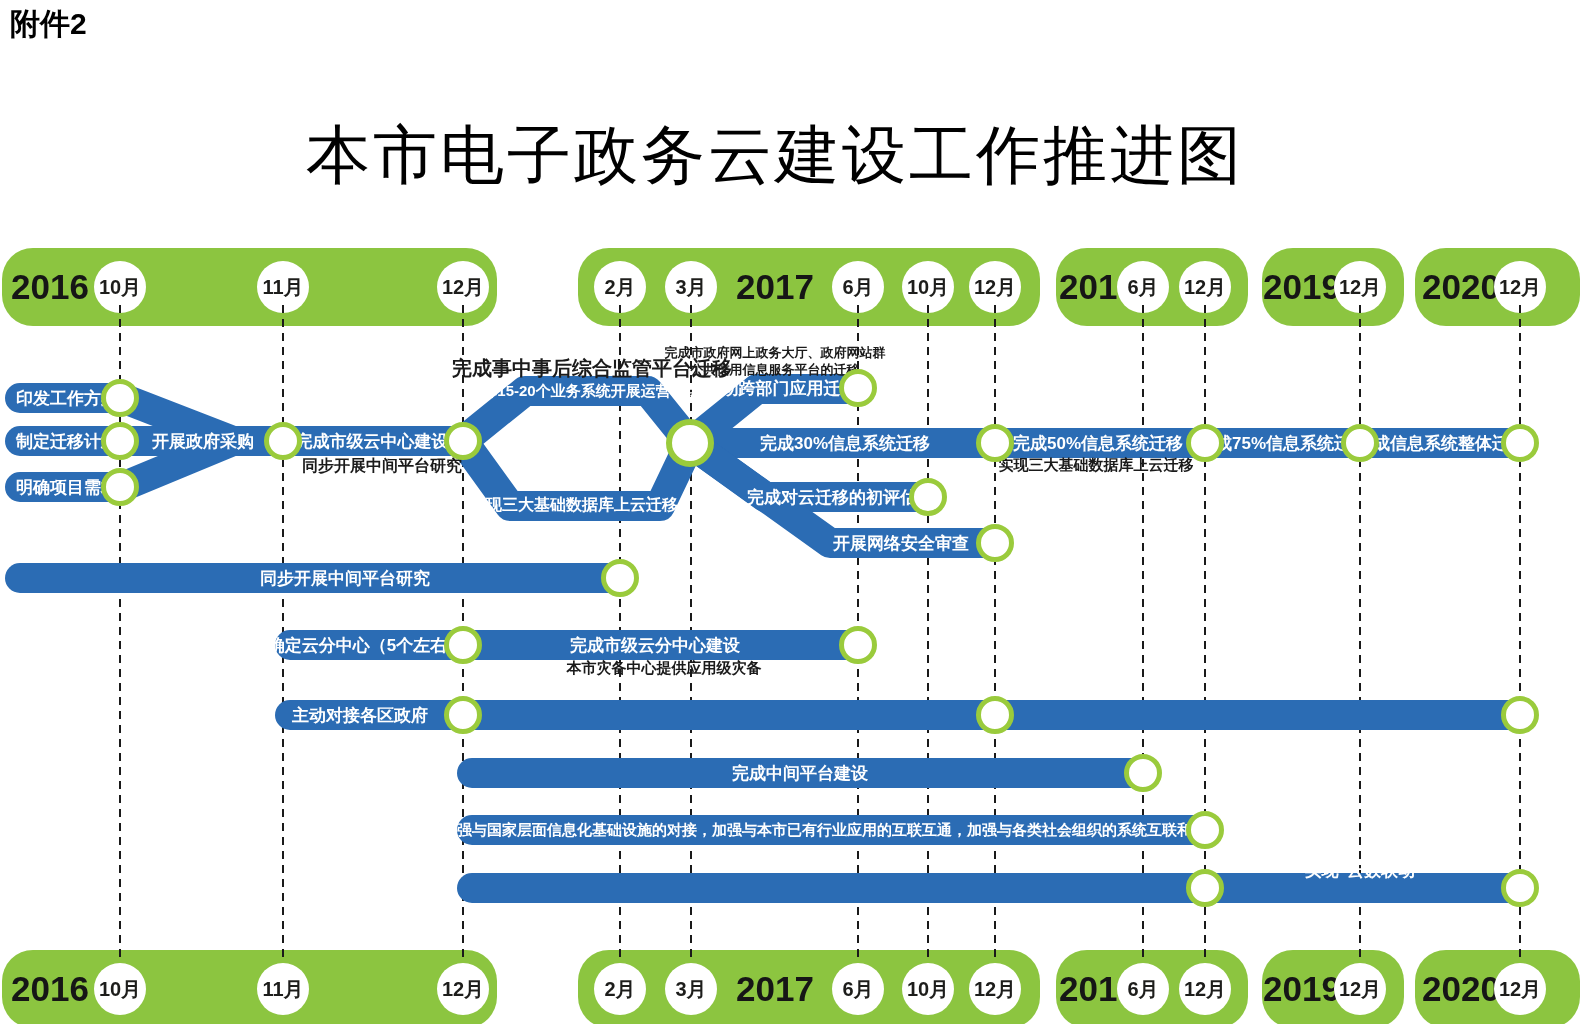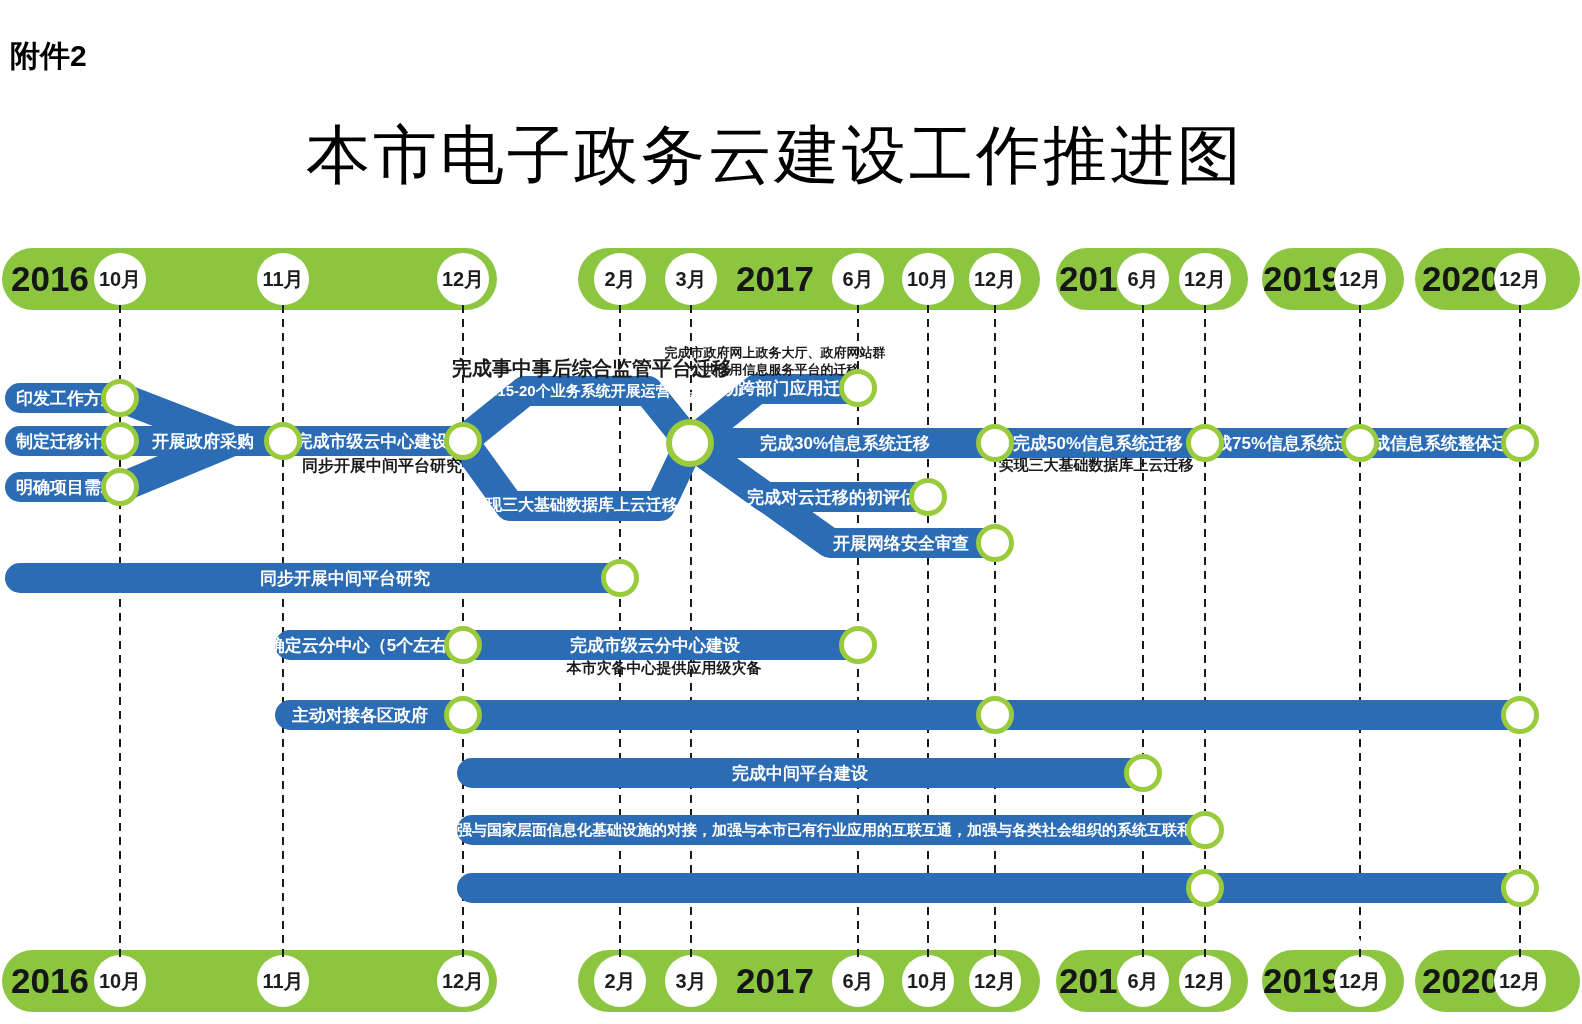--- a/index.html
+++ b/index.html
@@ -6,25 +6,25 @@
     --timeline-green:#8cc540;
     --bar-blue:#2b6cb4;
     --ring-green:#9acb3c;
     --ink:#1a1a1a;
   }
   html,body{margin:0;padding:0;background:#ffffff;}
   #canvas{
     position:relative;width:1582px;height:1024px;overflow:hidden;background:#ffffff;
     font-family:"Liberation Sans","DejaVu Sans",sans-serif;
   }
-  .attach{position:absolute;left:10px;top:4px;font-size:30px;font-weight:700;color:#000;margin-top:32px;}
+  .attach{position:absolute;left:10px;top:4px;font-size:30px;font-weight:700;color:#000;}
   .title{position:absolute;left:775px;top:112px;transform:translateX(-50%);
     font-size:64px;font-weight:400;color:#000;letter-spacing:3px;white-space:nowrap;}
   
-  .seg{position:absolute;height:62px;background:var(--timeline-green);border-radius:31px;z-index:1;}
+  .seg{position:absolute;height:78px;background:var(--timeline-green);border-radius:31px;z-index:1;}
   .seg .year{position:absolute;top:50%;transform:translate(-50%,-50%);
     font-size:35px;font-weight:800;color:#161616;white-space:nowrap;}
   .mcircle{position:absolute;top:50%;transform:translate(-50%,-50%);
     width:52px;height:52px;border-radius:50%;background:#fff;
     display:flex;align-items:center;justify-content:center;
     font-size:20px;font-weight:700;color:#1d1d1b;white-space:nowrap;}
   
   .dash{position:absolute;top:305px;height:652px;width:2px;z-index:2;
     background:repeating-linear-gradient(to bottom,#1a1a1a 0 8px,transparent 8px 14px);}
   
@@ -150,21 +150,21 @@
   <div class="blabel" style="left:901px;top:543px">开展网络安全审查</div>
   <div class="blabel" style="left:1098px;top:443px">完成50%信息系统迁移</div>
   <div class="blabel" style="left:1283px;top:443px">完成75%信息系统迁移</div>
   <div class="blabel" style="left:1441px;top:443px">完成信息系统整体迁移</div>
   <div class="blabel" style="left:345px;top:578px">同步开展中间平台研究</div>
   <div class="blabel" style="left:366px;top:645px">确定云分中心（5个左右）</div>
   <div class="blabel" style="left:655px;top:645px">完成市级云分中心建设</div>
   <div class="blabel" style="left:360px;top:715px">主动对接各区政府</div>
   <div class="blabel" style="left:800px;top:773px">完成中间平台建设</div>
   <div class="blabel fs15" style="left:832px;top:830px">加强与国家层面信息化基础设施的对接，加强与本市已有行业应用的互联互通，加强与各类社会组织的系统互联和共享</div>
-  <div class="blabel" style="left:1364px;top:936px">实现“云数联动”</div>
+  <div class="blabel" style="left:1364px;top:870px">实现“云数联动”</div>
 
   <div class="ann" style="left:592px;top:368px;font-size:20px">完成事中事后综合监管平台迁移</div>
   <div class="ann" style="left:382px;top:466px">同步开展中间平台研究</div>
   <div class="ann fs13" style="left:775px;top:353px">完成市政府网上政务大厅、政府网站群</div>
   <div class="ann fs13" style="left:775px;top:370px">公共信用信息服务平台的迁移</div>
   <div class="ann fs15" style="left:1096px;top:465px">实现三大基础数据库上云迁移</div>
   <div class="ann fs15" style="left:664px;top:668px">本市灾备中心提供应用级灾备</div>
 
   <div class="mstone" style="left:120px;top:398px"></div>
   <div class="mstone" style="left:120px;top:441px"></div>

